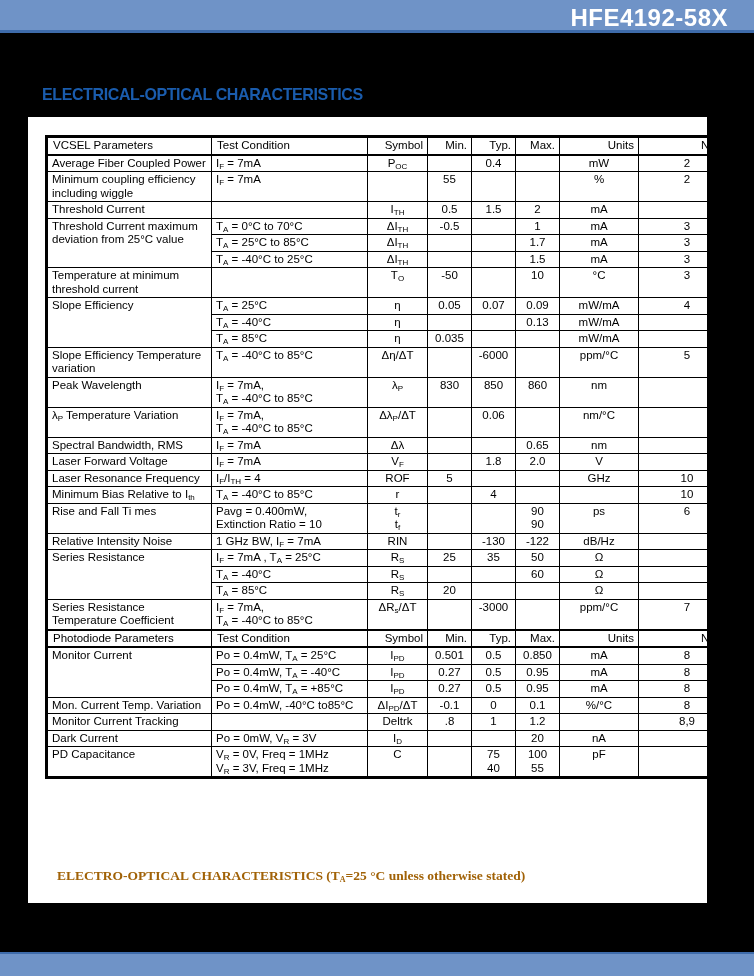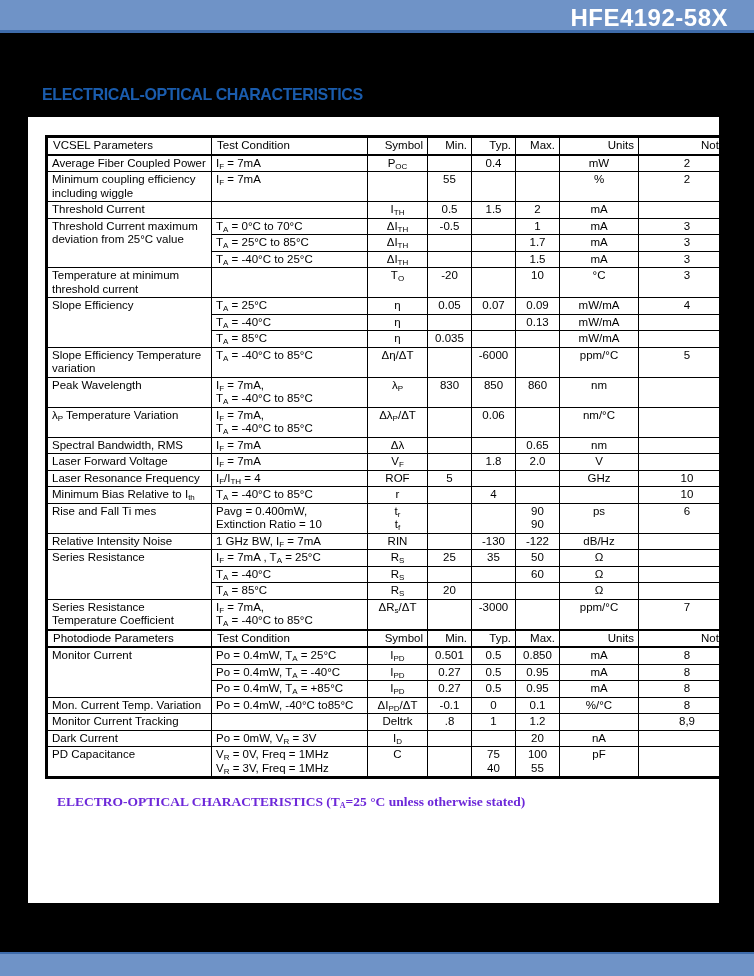--- a/index.html
+++ b/index.html
@@ -13,41 +13,41 @@
           font-size:24px;letter-spacing:0.5px;}
   .bottombar{position:absolute;bottom:0;left:0;width:754px;height:22px;background:#6f93c7;
           border-top:2px solid #3e6baa;}
 
   
   .section-title{position:absolute;left:42px;top:85px;color:#1a5cad;font-weight:bold;
           font-size:17px;letter-spacing:-0.4px;transform:scaleX(.94);transform-origin:left center;
           white-space:nowrap;}
 
   
-  .sheet{position:absolute;left:28px;top:117px;width:679px;height:786px;background:#ffffff;padding-left:12px;}
+  .sheet{position:absolute;left:28px;top:117px;width:679px;height:786px;background:#ffffff;}
 
   
   table.spec{position:absolute;left:17px;top:18px;width:690px;border-collapse:collapse;
           table-layout:fixed;border:3px solid #000;font-size:11.5px;color:#000;}
   col.c0{width:165px} col.c1{width:156px} col.c2{width:60px} col.c3{width:44px}
   col.c4{width:44px} col.c5{width:44px} col.c6{width:79px} col.c7{width:98px}
   table.spec td{border:1.5px solid #000;padding:1px 4px;line-height:13.5px;
           vertical-align:top;overflow:hidden;}
   td.param{text-align:left;padding-left:5px;}
   td.cond{text-align:left;padding-left:5px;margin-top:44px;}
   td.val{text-align:center;padding:1px 2px;}
   tr.section-head td{border-top:2.5px solid #000;border-bottom:2.5px solid #000;}
   tr.section-head.first td{border-top:none;}
   td.hdr{text-align:right;}
   td.hdr.h0, td.hdr.h1{text-align:left;padding-left:5px;}
   sub{font-size:8px;vertical-align:-2px;line-height:0;}
 
   
-  .caption{position:absolute;left:29px;top:677px;font-family:"Liberation Serif",serif;
-          font-weight:bold;font-size:13.5px;color:#6d28d9;white-space:nowrap;}
+  .caption{position:absolute;left:29px;top:751px;font-family:"Liberation Serif",serif;
+          font-weight:bold;font-size:13.5px;color:#a16207;white-space:nowrap;}
 </style>
 </head>
 <body>
 
 <div class="page">
 
   <div class="topbar">
     <span class="part-number">HFE4192-58X</span>
   </div>
 
@@ -131,21 +131,21 @@
             <td class="val"></td>
             <td class="val"></td>
             <td class="val">1.5</td>
             <td class="val">mA</td>
             <td class="val">3</td>
           </tr>
           <tr>
             <td class="param" rowspan="1">Temperature at minimum threshold current</td>
             <td class="cond"></td>
             <td class="val">T<sub>O</sub></td>
-            <td class="val">-20</td>
+            <td class="val">-50</td>
             <td class="val"></td>
             <td class="val">10</td>
             <td class="val">°C</td>
             <td class="val">3</td>
           </tr>
           <tr>
             <td class="param" rowspan="3">Slope Efficiency</td>
             <td class="cond">T<sub>A</sub> = 25°C</td>
             <td class="val">η</td>
             <td class="val">0.05</td>

